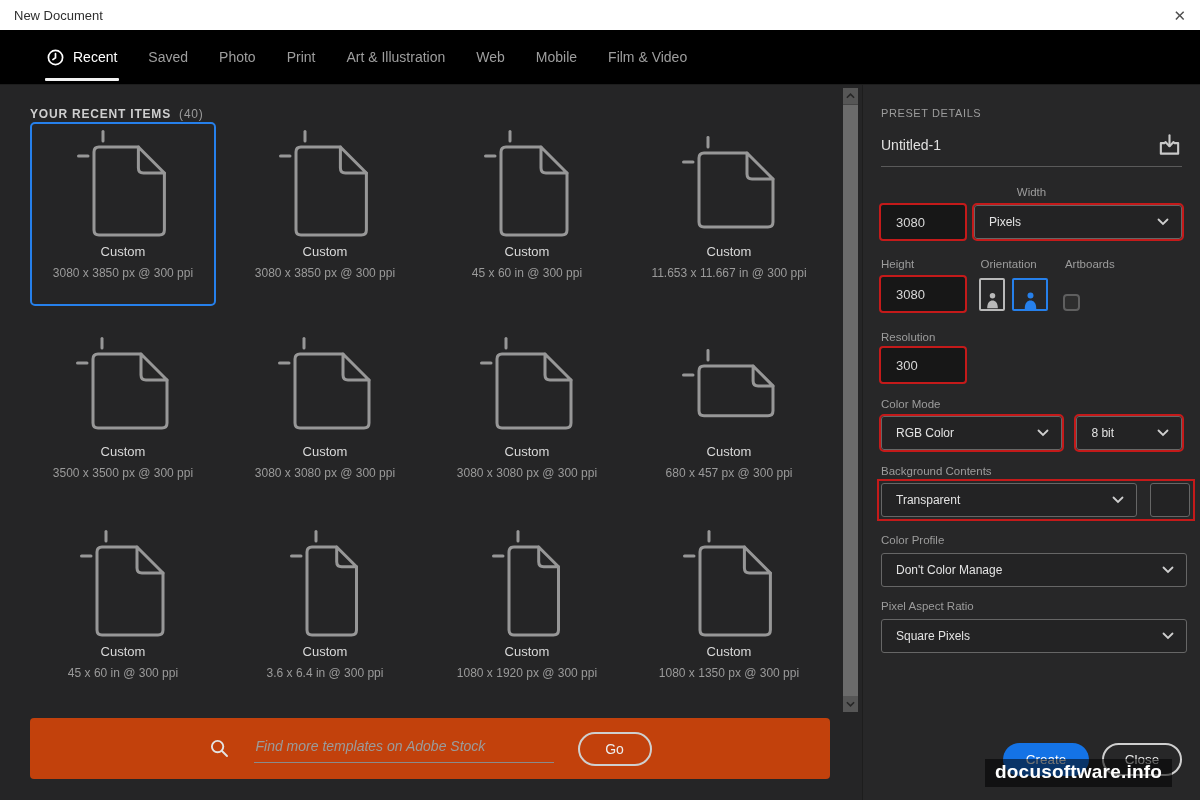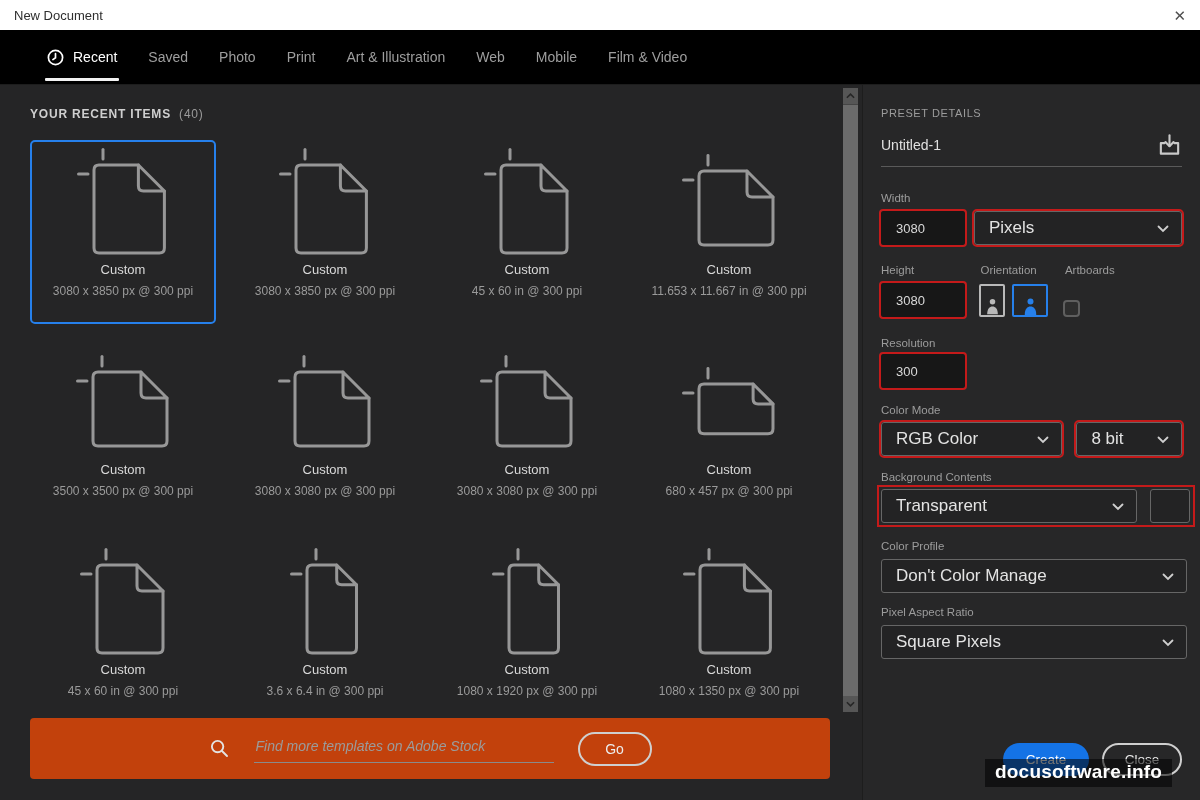--- a/index.html
+++ b/index.html
@@ -20,21 +20,21 @@
     font-size:14px; color:#9e9e9e; cursor:default; }
   .tab.active { color:#fff; }
   .tab.active::after { content:""; position:absolute; left:-2px; right:-2px; bottom:4px;
     height:3px; background:#f2f2f2; border-radius:1px; }
   .tab-icon { display:flex; }
   
   .left { position:absolute; left:0; top:85px; width:862px; bottom:0; background:#252526; }
   .section-head { margin:22px 0 0 30px; font-size:12px; font-weight:700;
     letter-spacing:.8px; color:#cfcfcf; }
   .section-head .count { color:#9b9b9b; font-weight:400; margin-left:4px; }
-  .grid { position:absolute; left:30px; top:55px; display:grid;
+  .grid { position:absolute; left:30px; top:37px; display:grid;
     grid-template-columns:repeat(4,186px); grid-auto-rows:184px; column-gap:16px; row-gap:16px; }
   .card { border:2px solid transparent; border-radius:5px; display:flex; flex-direction:column;
     align-items:center; padding-bottom:24px; cursor:default; }
   .card.selected { border-color:#2680eb; }
   .card .icon-wrap { flex:1; display:flex; align-items:center; justify-content:center; width:100%; }
   .card .c-title { font-size:13px; color:#d8d8d8; }
   .card .c-dims { font-size:12px; color:#9a9a9a; margin-top:7px; }
   
   .scroll { position:absolute; left:843px; top:3px; width:15px; height:624px; background:#454545; }
   .scroll .thumb { position:absolute; left:0; top:17px; width:15px; height:591px; background:#6b6b6b; }
@@ -62,21 +62,21 @@
   .name-input { background:transparent; border:none; outline:none; color:#e0e0e0;
     font-size:14px; width:230px; font-family:"Liberation Sans", sans-serif; }
   .save-ic { display:flex; color:#c9c9c9; cursor:default; }
   .lbl { font-size:11.5px; color:#9c9c9c; }
   .row { display:flex; align-items:flex-end; }
   .numbox { width:84px; height:34px; background:#171717; border:1px solid #171717;
     border-radius:2px; color:#d8d8d8; font-size:13px; padding-left:14px; outline:none;
     font-family:"Liberation Sans", sans-serif; }
   .select { height:34px; background:#232324; border:1px solid #666; border-radius:3px;
     display:flex; align-items:center; justify-content:space-between; padding:0 12px 0 14px;
-    font-size:17px; color:#e3e3e3; cursor:default; }
+    font-size:12px; color:#e3e3e3; cursor:default; }
   .select .chev { color:#cfcfcf; }
   .red { outline:2.5px solid #c41a1a; outline-offset:0px; }
   .redwrap { outline:2.5px solid #c41a1a; outline-offset:2px; }
   .ori-portrait { width:26px; height:33px; border:2px solid #b9b9b9; border-radius:2px;
     margin-left:14px; display:flex; align-items:flex-end; justify-content:center;
     overflow:hidden; color:#b9b9b9; cursor:default; }
   .ori-landscape { width:36px; height:33px; border:2px solid #2680eb; border-radius:2px;
     margin-left:7px; display:flex; align-items:flex-end; justify-content:center;
     overflow:hidden; color:#2680eb; cursor:default; }
   .checkbox { width:17px; height:17px; border:2px solid #5f5f5f; border-radius:4px;
@@ -88,21 +88,21 @@
   .btns { position:absolute; right:18px; bottom:24px; display:flex; gap:13px; }
   .create-btn { width:86px; height:33px; border-radius:17px; border:none; background:#1473e6;
     color:#fff; font-size:13.5px; cursor:default; font-family:"Liberation Sans", sans-serif; }
   .close-btn { width:80px; height:33px; border-radius:17px; border:2px solid #cfcfcf;
     background:transparent; color:#ededed; font-size:13.5px; cursor:default;
     font-family:"Liberation Sans", sans-serif; }
   .watermark { position:absolute; left:985px; top:759px; background:rgba(0,0,0,.55);
     color:#fff; font-size:19px; font-weight:700; padding:2px 10px 4px; letter-spacing:.2px;
     z-index:50; }
   
-  .mt19{margin-top:25px;} .mt15{margin-top:15px;} .mt20{margin-top:20px;} .mt16{margin-top:16px;}
+  .mt19{margin-top:19px;text-align:center;} .mt15{margin-top:15px;} .mt20{margin-top:20px;} .mt16{margin-top:16px;}
   .mt14{margin-top:14px;} .mt17{margin-top:17px;} .mt13{margin-top:13px;}
   .mtr7{margin-top:7px;} .mtr5{margin-top:5px;} .mtr6{margin-top:6px;}
   .w95{display:inline-block;width:95px;} .w80{display:inline-block;width:80px;}
 </style>
 </head>
 <body>
 
 <div class="titlebar">
   <span class="title">New Document</span>
   <span class="x">✕</span>

